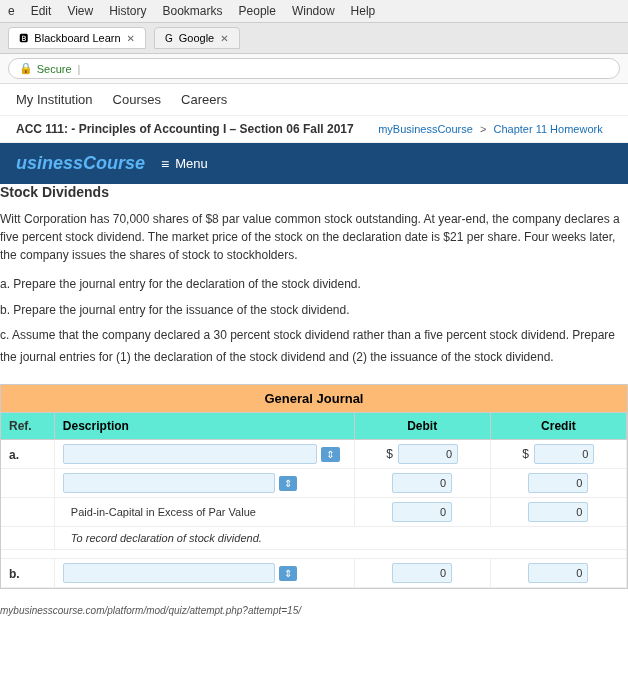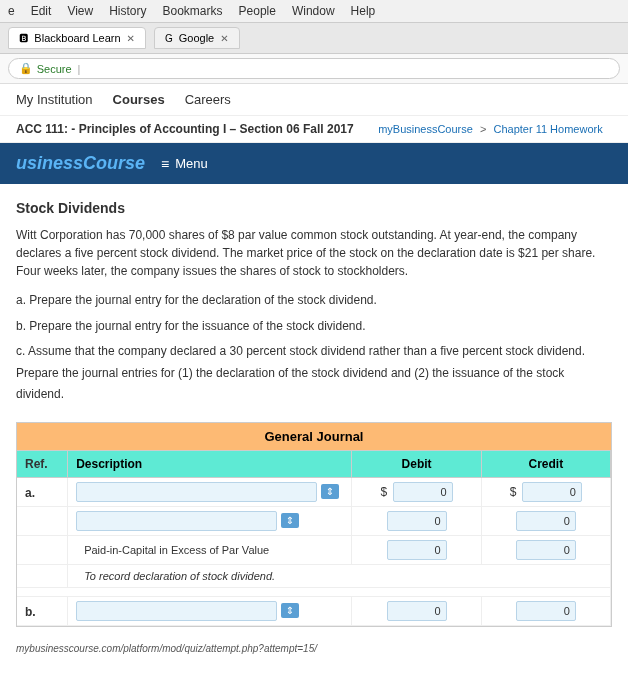--- a/index.html
+++ b/index.html
@@ -78,21 +78,21 @@
       display: flex;
       align-items: center;
       justify-content: space-between;
       border-bottom: 1px solid #eee;
     }
     .site-logo { font-size: 11px; color: #555; }
     .site-logo .brand { font-weight: bold; font-size: 13px; color: #c00; }
     .site-logo .sub { font-size: 9px; color: #888; display: block; }
     .site-nav { display: flex; gap: 20px; align-items: center; }
     .site-nav span { font-size: 13px; color: #333; cursor: pointer; }
-    .site-nav span.active { font-weight: bold; color: #333; }
+    .site-nav span.active { font-weight: normal; color: #333; }
 
     
     .breadcrumb-bar {
       background: #fff;
       padding: 6px 16px;
       font-size: 11px;
       color: #555;
       border-bottom: 1px solid #eee;
     }
     .breadcrumb-bar .course-title { font-weight: bold; font-size: 12px; color: #333; }
@@ -106,21 +106,21 @@
       padding: 10px 16px;
       display: flex;
       align-items: center;
       gap: 16px;
     }
     .course-bar .course-name { color: #5ab4f5; font-size: 18px; font-weight: bold; font-style: italic; }
     .course-bar .menu-btn { color: #fff; font-size: 13px; display: flex; align-items: center; gap: 6px; cursor: pointer; }
     .menu-icon { font-size: 14px; }
 
     
-    .main-content { padding: 16px; }
+    .main-content { padding: 0; }
 
     .section-title { font-size: 14px; font-weight: bold; color: #333; margin-bottom: 10px; }
 
     .description-text { font-size: 12px; color: #333; line-height: 1.5; margin-bottom: 10px; }
 
     .instructions { font-size: 12px; color: #333; line-height: 1.8; margin-bottom: 16px; }
     .instructions p { margin-bottom: 4px; }
 
     
     .journal-table-wrapper { border: 1px solid #ccc; font-size: 12px; }

